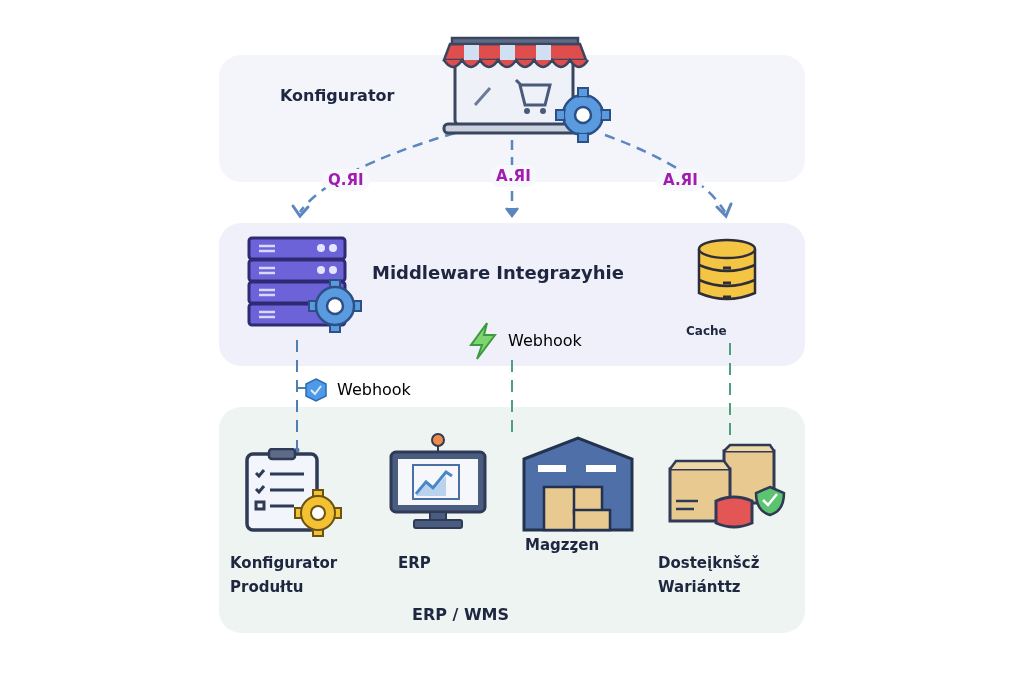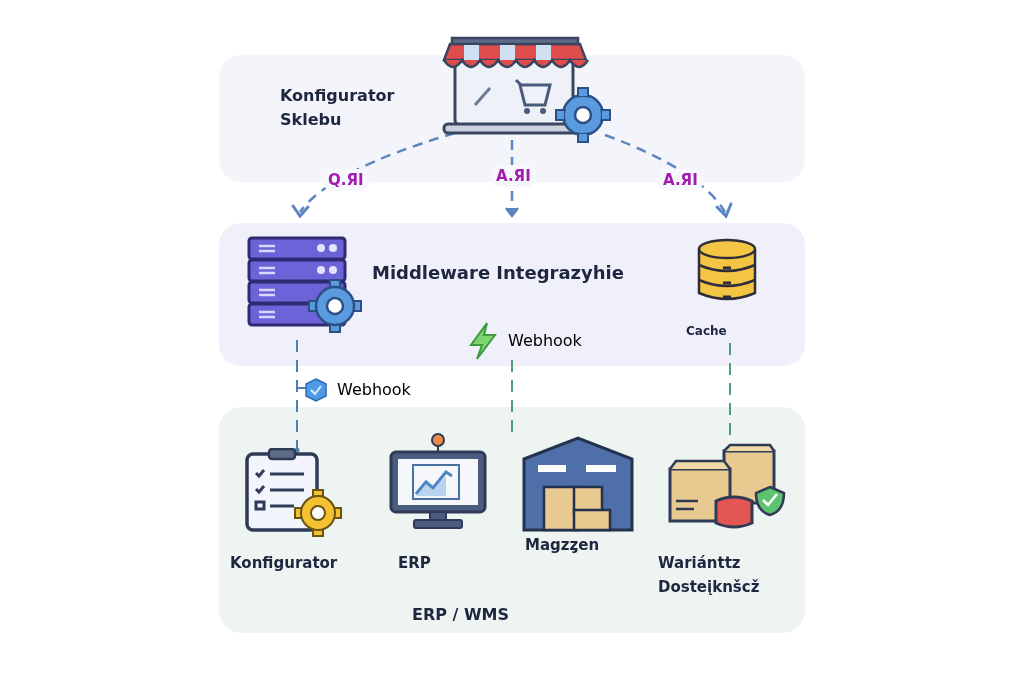--- a/index.html
+++ b/index.html
@@ -38,21 +38,20 @@
   <path d="M512 360 L512 438" fill="none" stroke="#4fa07a" stroke-width="2" stroke-dasharray="12 8"></path>
   <path d="M730 343 L730 438" fill="none" stroke="#4fa07a" stroke-width="2" stroke-dasharray="12 8"></path>
 </svg>
 
 <div class="api" style="left:322px; top:169px;">Q.ЯI</div>
 <div class="api" style="left:490px; top:165px;">A.ЯI</div>
 <div class="api" style="left:657px; top:169px;">A.ЯI</div>
 
 <div class="label" style="left:280px; top:84px; width:120px; font-size:16px; line-height:24px;">
   <div>Konfigurator</div>
-  <div>Sklebu</div>
 </div>
 <svg class="icon" style="left:440px; top:30px;" width="180" height="115" viewBox="0 0 180 115">
   <rect x="15" y="28" width="118" height="68" rx="6" fill="#eef2f8" stroke="#3a4660" stroke-width="3"></rect>
   <rect x="4" y="94" width="140" height="9" rx="4" fill="#c9d1de" stroke="#3a4660" stroke-width="3"></rect>
   <g stroke="#3a4660" stroke-width="2.5">
     <path d="M10 14 L140 14 L146 30 L4 30 Z" fill="#e04d4d"></path>
     <path d="M4 30 q9 14 18 0 q9 14 18 0 q9 14 18 0 q9 14 18 0 q9 14 18 0 q9 14 18 0 q9 14 18 0 q9 14 18 0" fill="#e04d4d"></path>
     <rect x="12" y="8" width="126" height="6" fill="#5d6b86"></rect>
   </g>
   <g fill="#cfe0f3">
@@ -154,20 +153,21 @@
         <rect x="-5" y="15" width="10" height="8"></rect>
       <rect x="-23" y="-5" width="8" height="10"></rect>
         <rect x="15" y="-5" width="8" height="10"></rect>
     </g>
     <circle r="17" fill="#f3c131" stroke="#6b5312" stroke-width="2"></circle>
     <circle r="7" fill="#ffffff" stroke="#6b5312" stroke-width="2"></circle>
   </g>
 </svg>
 <div class="label" style="left:230px; top:551px; width:130px; font-size:15px; line-height:24px;">
   <div>Konfigurator</div>
+  <div>Produłtu</div>
 </div>
 
 <svg class="icon" style="left:388px; top:432px;" width="100" height="102" viewBox="0 0 100 102">
   <circle cx="50" cy="8" r="6" fill="#f08a4b" stroke="#2f3a56" stroke-width="2"></circle>
   <line x1="50" y1="14" x2="50" y2="20" stroke="#2f3a56" stroke-width="2"></line>
   <rect x="3" y="20" width="94" height="60" rx="5" fill="#4a5c80" stroke="#2f3a56" stroke-width="3"></rect>
   <rect x="10" y="27" width="80" height="46" fill="#f5f7fb"></rect>
   <rect x="25" y="33" width="46" height="34" fill="none" stroke="#4a6fa5" stroke-width="2"></rect>
   <path d="M28 62 L38 50 L45 56 L58 40 L64 44" fill="none" stroke="#4a86c8" stroke-width="3"></path>
   <path d="M28 64 L38 52 L45 58 L58 44 L58 64 Z" fill="#9fc3e8" opacity="0.7"></path>
@@ -195,17 +195,17 @@
   <path d="M58 8 L64 2 L104 2 L108 8" fill="#f0d7a6" stroke="#2f3a56" stroke-width="2.5"></path>
   <rect x="4" y="26" width="60" height="52" fill="#e8c98f" stroke="#2f3a56" stroke-width="3"></rect>
   <path d="M4 26 L10 18 L58 18 L64 26" fill="#f0d7a6" stroke="#2f3a56" stroke-width="2.5"></path>
   <line x1="10" y1="58" x2="32" y2="58" stroke="#2f3a56" stroke-width="2.5"></line>
   <line x1="10" y1="66" x2="28" y2="66" stroke="#2f3a56" stroke-width="2.5"></line>
   <path d="M50 58 L50 80 Q68 88 86 80 L86 58 Q68 50 50 58 Z" fill="#e45555" stroke="#2f3a56" stroke-width="3"></path>
   <path d="M104 44 L118 50 Q118 68 104 72 Q90 68 90 50 Z" fill="#5cc46e" stroke="#2f3a56" stroke-width="2.5"></path>
   <path d="M97 57 L102 62 L111 51" fill="none" stroke="#ffffff" stroke-width="2.5"></path>
 </svg>
 <div class="label" style="left:658px; top:551px; width:140px; font-size:15px; line-height:24px;">
+  <div>Dosteįknšcž</div>
   <div>Wariánttz</div>
-  <div>Dosteįknšcž</div>
 </div>
 
 <div class="label" style="left:412px; top:605px; width:200px; font-size:16px;">ERP / WMS</div>
 
 </body></html>

